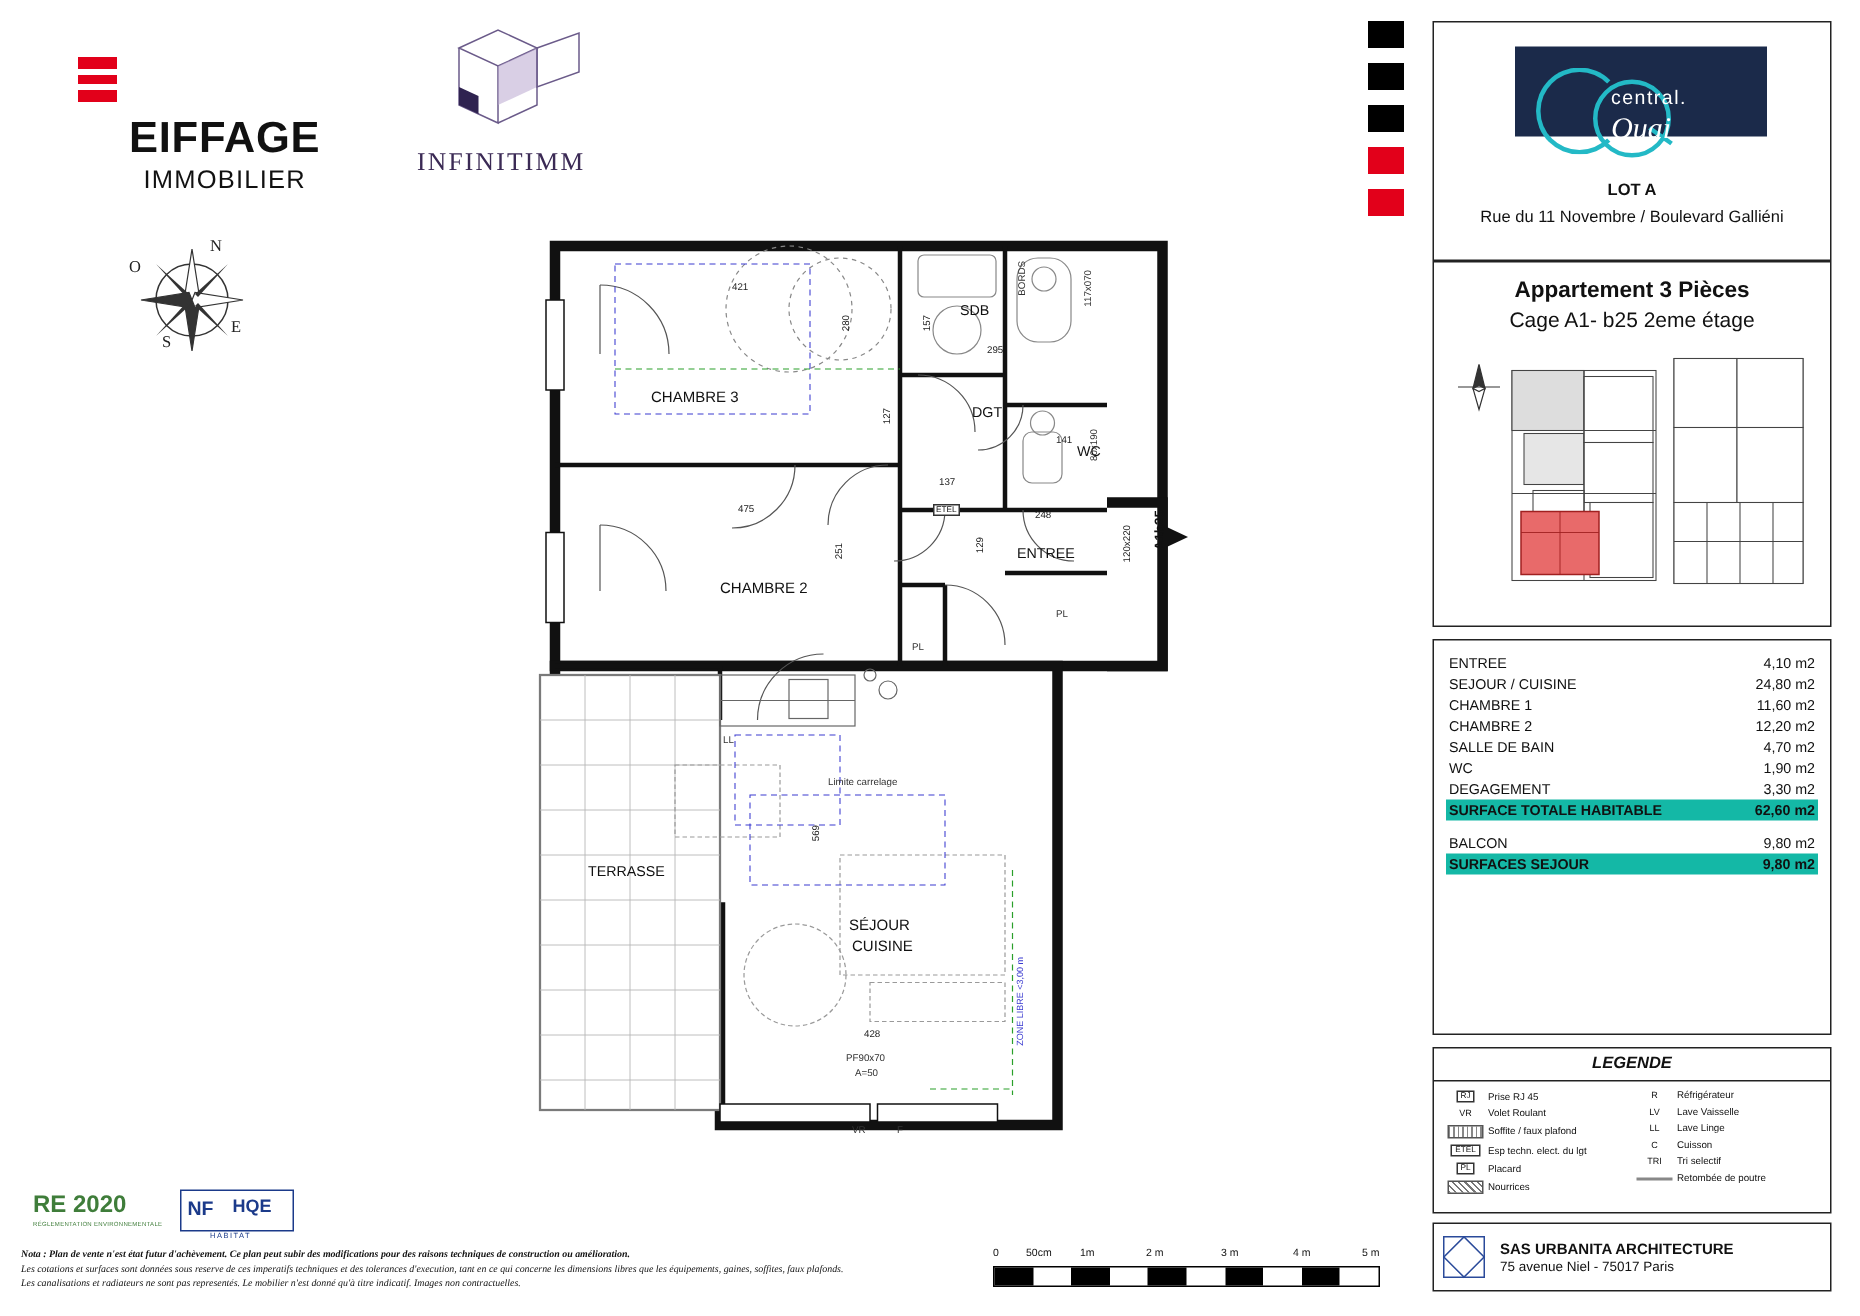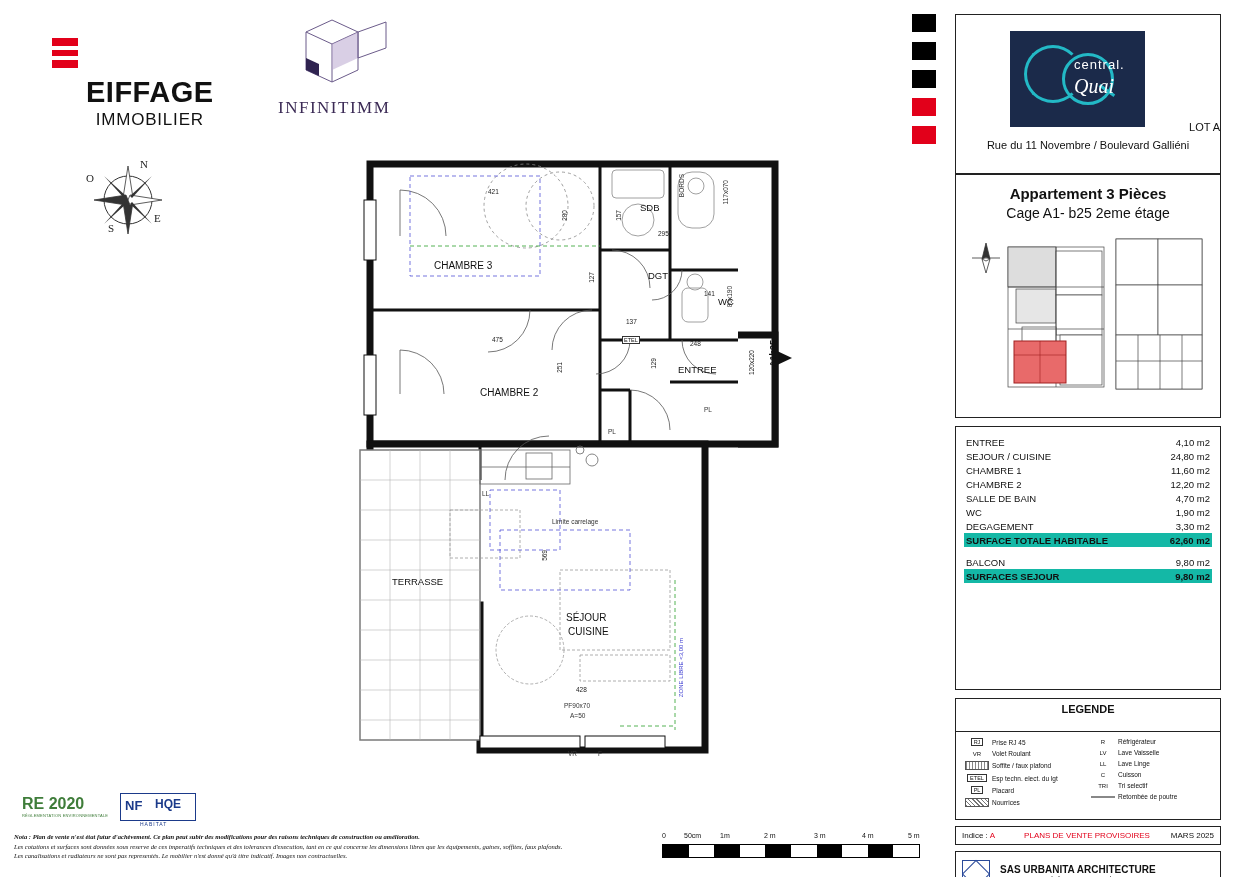--- a/index.html
+++ b/index.html
@@ -42,41 +42,41 @@
   .tinyblue{font-size:6px;color:#3a3ad0;}
   .dim{font-size:6.5px;color:#222;}
   .vert{writing-mode:vertical-rl;transform:rotate(180deg);}
   .boxlab{border:1px solid #333;font-size:5.5px;padding:0 1px;background:#fff;}
 
   
   .rightcol{position:absolute;left:955px;top:14px;width:266px;}
   .panel{border:1px solid #222;background:#fff;box-sizing:border-box;}
 
   .logo-panel{height:160px;position:relative;}
-  .cq{position:absolute;left:54px;top:16px;width:135px;height:96px;background:#1b2a4a;}
+  .cq{position:absolute;left:54px;top:16px;width:135px;height:60px;background:#1b2a4a;padding-left:33px;}
   .cq .c{position:absolute;left:14px;top:14px;width:52px;height:52px;border:3px solid #23b9c6;border-radius:50%;border-right-color:transparent;}
   .cq .q{position:absolute;left:52px;top:22px;width:46px;height:46px;border:3px solid #23b9c6;border-radius:50%;}
   .cq .qtail{position:absolute;left:88px;top:58px;width:18px;height:3px;background:#23b9c6;transform:rotate(35deg);}
   .cq .central{position:absolute;left:64px;top:26px;color:#fff;font-size:13px;letter-spacing:1px;}
   .cq .quai{position:absolute;left:64px;top:44px;color:#fff;font-size:20px;font-style:italic;font-family:"Liberation Serif",serif;}
-  .lot{position:absolute;left:0;top:106px;width:100%;text-align:right;font-size:11px;font-weight:normal;}
+  .lot{position:absolute;left:0;top:106px;width:100%;text-align:center;font-size:11px;font-weight:bold;}
   .addr{position:absolute;left:0;top:124px;width:100%;text-align:center;font-size:11px;}
 
   .apt-panel{padding:10px 8px 8px;}
   .apt-title{text-align:center;font-size:15px;font-weight:bold;}
   .apt-sub{text-align:center;font-size:14px;margin-top:3px;}
   .mini{position:relative;height:180px;margin-top:8px;}
 
   .surf-panel{margin-top:8px;padding:8px 8px 10px;}
   .surf-row{display:flex;justify-content:space-between;font-size:9.5px;padding:1.5px 2px;}
   .surf-row.total{background:#14b8a6;font-weight:bold;}
   .surf-gap{height:8px;}
 
   .leg-panel{margin-top:8px;}
-  .leg-title{text-align:center;font-weight:bold;font-size:11px;padding:4px 0 16px;border-bottom:1px solid #222;}
+  .leg-title{text-align:center;font-weight:bold;font-size:11px;padding:4px 0 5px;border-bottom:1px solid #222;font-style:italic;}
   .leg-body{display:flex;padding:6px 6px 8px;}
   .leg-col{flex:1;}
   .leg-item{display:flex;align-items:center;font-size:6.5px;margin-bottom:4px;}
   .leg-key{width:30px;display:flex;align-items:center;justify-content:center;font-size:6px;}
   .leg-key .bx{border:1px solid #333;padding:0 2px;font-size:5.5px;}
   .leg-txt{flex:1;}
   .leg-line2{display:inline-block;width:24px;border-top:2px solid #888;}
 
   .indice-panel{margin-top:6px;display:flex;align-items:center;font-size:8px;padding:4px 6px;}
   .indice-a{color:#e2001a;margin:0 8px 0 2px;}
@@ -482,26 +482,20 @@
           <div class="leg-item">
             <span class="leg-key">
                 <span class="leg-line2"></span>
               </span>
             <span class="leg-txt">Retombée de poutre</span>
           </div>
         </div>
       </div>
     </div>
 
-    <div class="panel indice-panel">
-      <span>Indice :</span>
-      <span class="indice-a">A</span>
-      <span class="prov">PLANS DE VENTE PROVISOIRES</span>
-      <span>MARS 2025</span>
-    </div>
 
     <div class="panel arch-panel">
       <div class="arch-logo"></div>
       <div>
         <div class="arch-t1">SAS URBANITA ARCHITECTURE</div>
         <div class="arch-t2">75 avenue Niel - 75017 Paris</div>
       </div>
     </div>
   </div>
 

